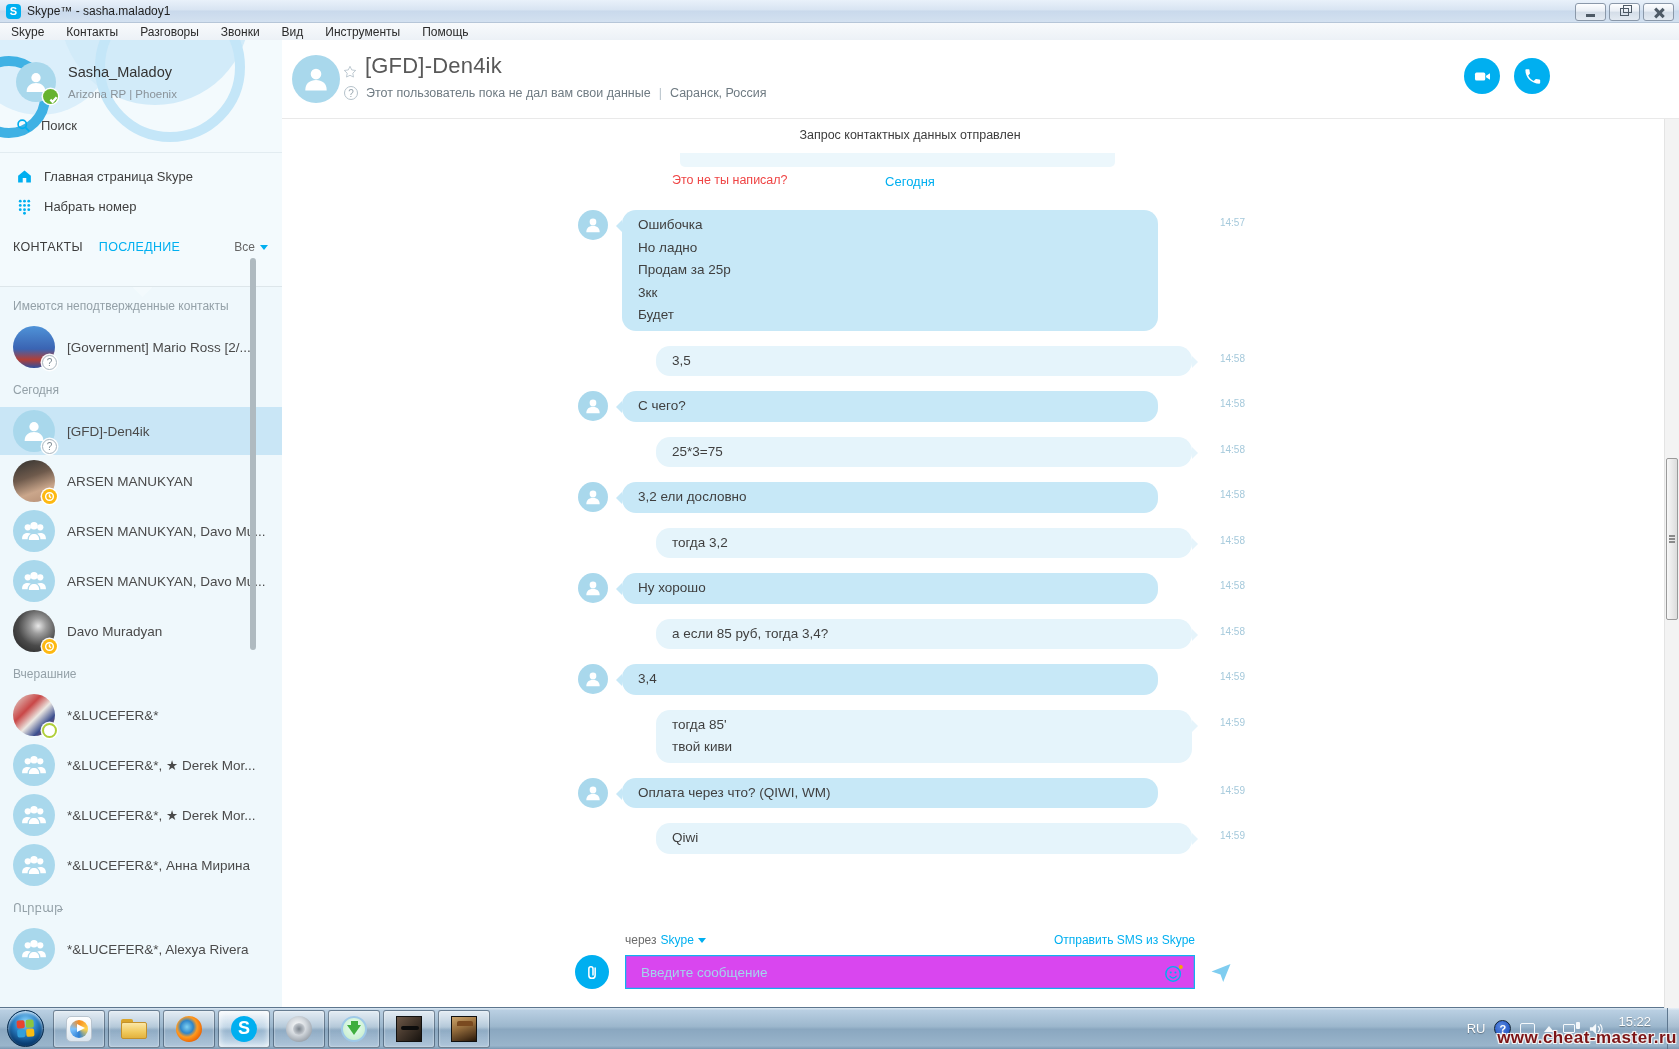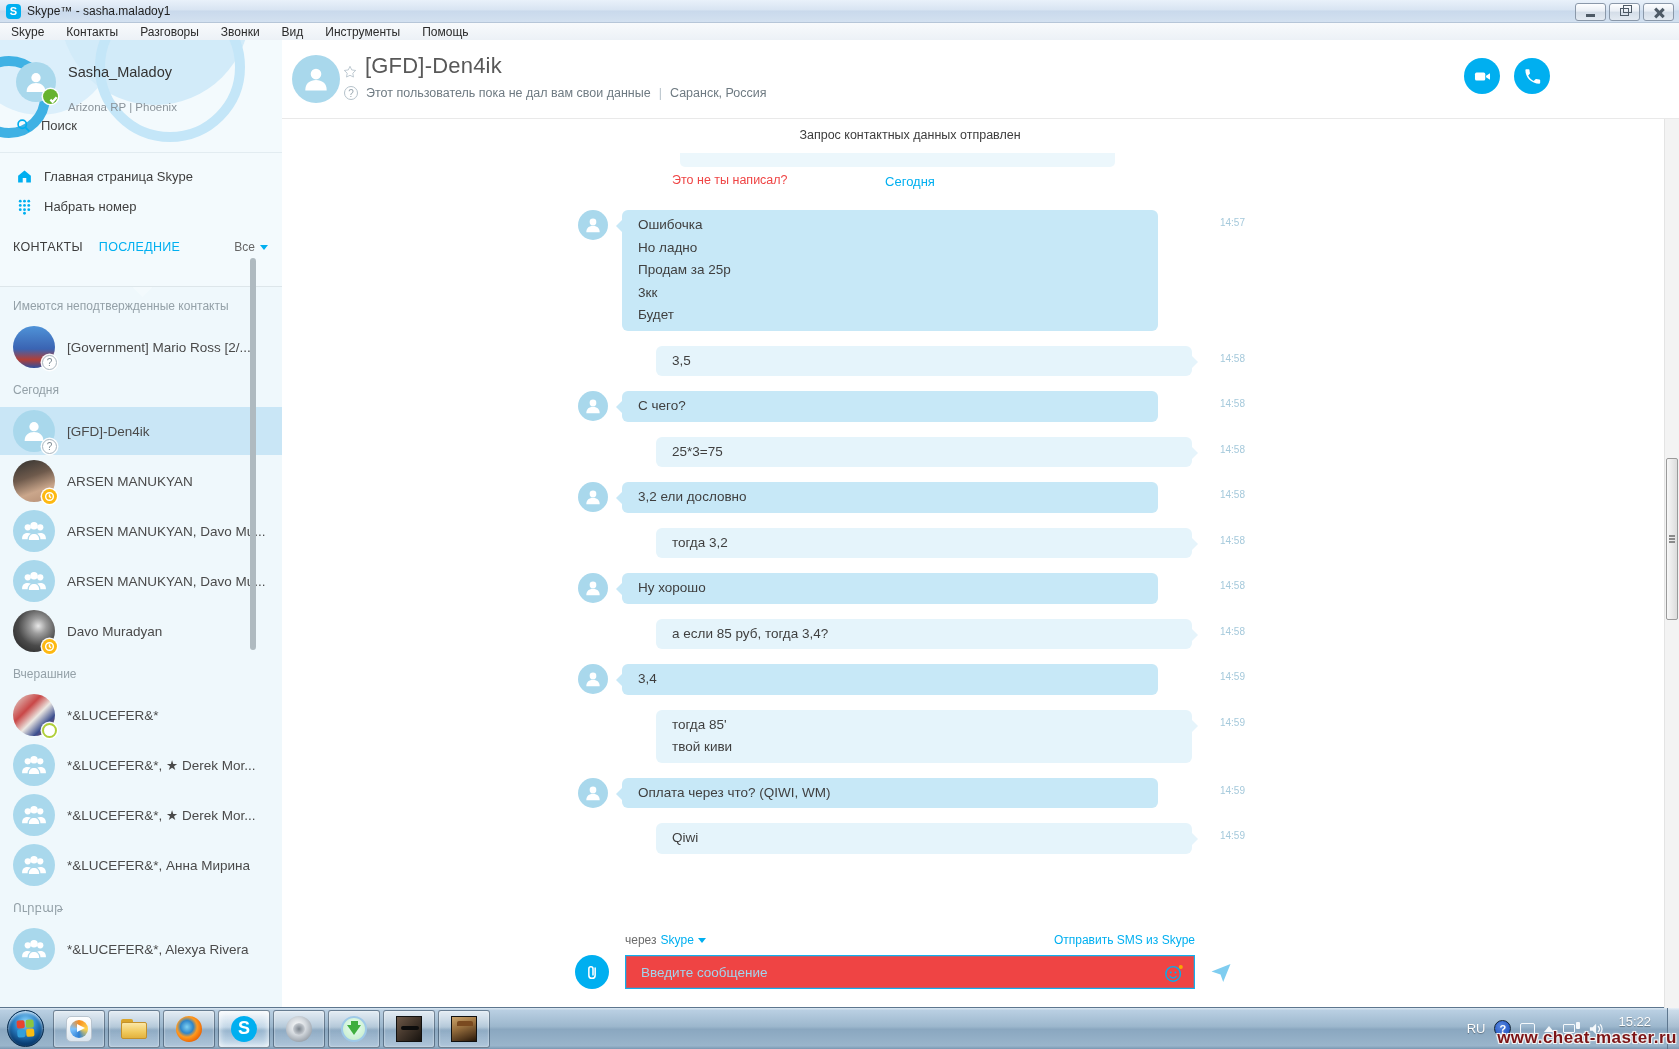--- a/index.html
+++ b/index.html
@@ -47,21 +47,21 @@
   .cloud{position:absolute;border-radius:50%;}
   .cloud-a{width:150px;height:150px;background:#dbeffb;left:-35px;top:-75px;}
   .cloud-b{width:190px;height:190px;background:#d2ebf9;left:60px;top:-125px;}
   .ring-a{width:130px;height:130px;border:10px solid #c4e6f8;left:95px;top:-48px;background:transparent;}
   .ring-blue{width:62px;height:62px;border:10px solid #3fb1e4;left:-32px;top:16px;background:transparent;}
   .profile{position:absolute;left:16px;top:22px;display:flex;z-index:2;}
   .p-av{width:40px;height:40px;border-radius:50%;background:#a9d8ec;position:relative;flex:none;}
   .p-av svg{position:absolute;left:6px;top:6px;width:28px;height:28px;fill:#fff;}
   .p-texts{margin-left:12px;padding-top:2px;}
   .p-name{font-size:14.5px;color:#333;}
-  .p-mood{font-size:11.5px;color:#8a939a;margin-top:21px;}
+  .p-mood{font-size:11.5px;color:#8a939a;margin-top:8px;}
   .badge{position:absolute;width:15px;height:15px;border-radius:50%;right:-2px;bottom:-2px;
     box-shadow:0 0 0 1.5px rgba(255,255,255,.95);display:flex;align-items:center;justify-content:center;}
   .b-check{background:#67b32e;}
   .b-check svg{width:9px;height:9px;fill:none;stroke:#fff;stroke-width:2.5;}
   .b-q{background:#fff;border:1px solid #a9b6bf;font-size:10px;color:#7e8b94;box-sizing:border-box;}
   .b-clock{background:#fdb912;}
   .b-clock svg{width:11px;height:11px;fill:none;stroke:#fff;stroke-width:1.6;}
   .b-dnd{background:#d6202f;}
   .b-dnd::before{content:"";width:7px;height:2px;background:#fff;}
   .b-ring{background:#fff;border:2.5px solid #b0cf3a;box-sizing:border-box;}
@@ -120,39 +120,39 @@
   .thread{position:absolute;left:293px;top:110px;width:670px;}
   .fade-bubble{height:14px;margin:3px 0 0 105px;width:435px;background:#daf0f9;opacity:.5;
     border-radius:0 0 5px 5px;}
   .day-row{position:relative;height:18px;margin-top:5px;text-align:center;}
   .faint{position:absolute;left:97px;top:1px;font-size:12.5px;color:#ef4444;}
   .day{font-size:13px;color:#00aff0;}
   .msgs{margin-top:20px;}
   .msg{position:relative;display:flex;margin-bottom:15px;}
   .m-av{position:absolute;left:3px;top:0;width:30px;height:30px;border-radius:50%;background:#a9d8ec;}
   .m-av svg{position:absolute;left:5px;top:5px;width:20px;height:20px;fill:#fff;}
-  .bubble{position:relative;width:504px;border-radius:6px;padding:4px 16px;font-size:13.5px;color:#3f3f3f;line-height:22.5px;}
+  .bubble{position:relative;width:504px;border-radius:14px;padding:4px 16px;font-size:13.5px;color:#3f3f3f;line-height:22.5px;}
   .msg.in .bubble{margin-left:47px;background:#c7e8f7;}
   .msg.out .bubble{margin-left:81px;background:#e5f4fb;}
   .msg.in .bubble::before{content:"";position:absolute;left:-6px;top:10px;
     border:6px solid transparent;border-right-color:#c7e8f7;border-left:0;}
   .msg.out .bubble::after{content:"";position:absolute;right:-6px;top:10px;
     border:6px solid transparent;border-left-color:#e5f4fb;border-right:0;}
   .m-time{position:absolute;right:0;top:7px;color:#a5c9db;font-size:10px;}
   
   .composer{position:absolute;left:293px;top:893px;width:670px;height:64px;}
   .comp-top{position:absolute;left:50px;right:50px;top:0;height:16px;font-size:12px;}
   .via{color:#6b6b6b;display:inline-flex;align-items:center;}
   .via .blue{color:#00aff0;margin-left:4px;}
   .via .chev{border-top-color:#00aff0;margin-left:4px;border-left-width:4px;border-right-width:4px;}
   .sms-link{position:absolute;right:0;top:0;color:#00aff0;}
   .clip-btn{position:absolute;left:0;top:22px;width:34px;height:34px;border-radius:50%;background:#00aff0;
     display:flex;align-items:center;justify-content:center;}
   .clip-btn svg{width:18px;height:18px;stroke:#fff;fill:none;stroke-width:1.7;}
-  .inputwrap{position:absolute;left:50px;top:22px;width:570px;height:34px;background:#ef4444;
+  .inputwrap{position:absolute;left:50px;top:22px;width:570px;height:34px;background:#d946ef;
     border:1px solid #12b0ef;box-shadow:inset 0 0 0 1px rgba(18,176,239,.25);box-sizing:border-box;}
   .inputwrap input{position:absolute;left:0;top:0;width:100%;height:100%;border:none;outline:none;
     padding:0 40px 0 15px;font-size:13.5px;color:#333;background:transparent;box-sizing:border-box;
     font-family:"Liberation Sans","DejaVu Sans",sans-serif;}
   .inputwrap input::placeholder{color:#a2d4ec;opacity:1;}
   .smiley{position:absolute;right:10px;top:7px;width:20px;height:20px;}
   .send-btn{position:absolute;right:12px;top:28px;width:24px;height:22px;}
   
   .vscroll{position:absolute;left:1664px;top:119px;width:15px;height:889px;background:#f3f3f3;
     border-left:1px solid #e4e4e4;box-sizing:border-box;z-index:6;}

